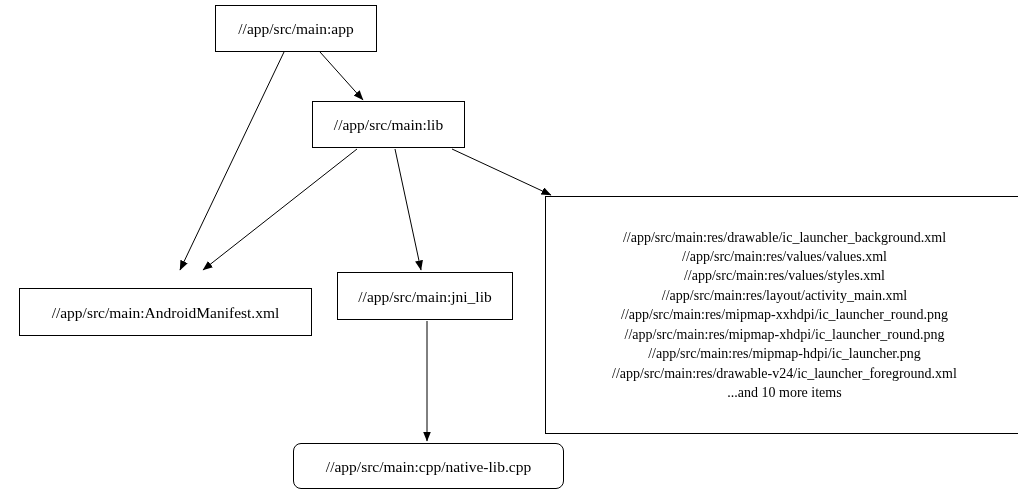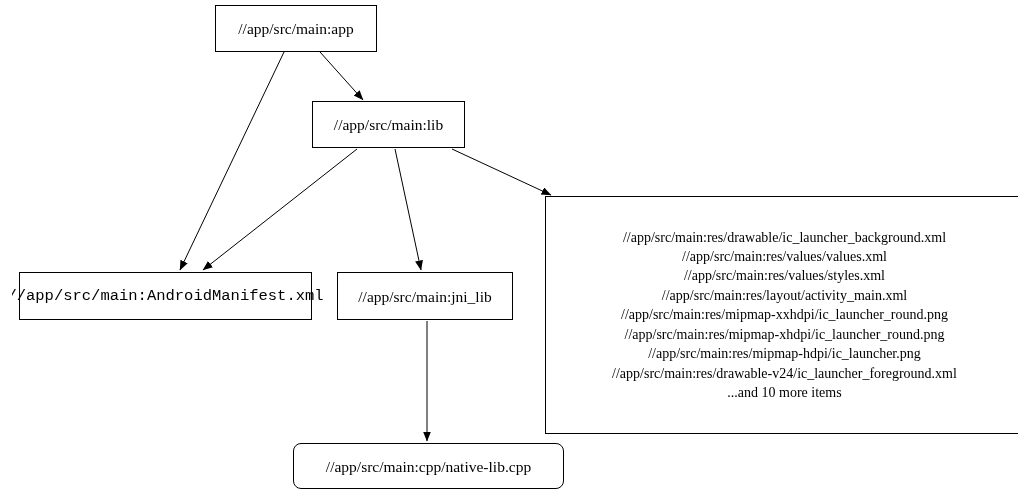--- a/index.html
+++ b/index.html
@@ -33,21 +33,21 @@
     display: flex;
     align-items: center;
     justify-content: center;
     text-align: center;
     font-size: 15.5px;
     line-height: 19px;
     white-space: nowrap;
   }
   .node-app      { left: 203px; top: 5px;   width: 162px; height: 47px; }
   .node-lib      { left: 300px; top: 101px; width: 153px; height: 47px; justify-content: center; }
-  .node-manifest { left: 7px;   top: 272px; width: 293px; height: 48px; font-family: Liberation Mono, monospace; }
+  .node-manifest { left: 7px;   top: 288px; width: 293px; height: 48px; }
   .node-jni      { left: 325px; top: 272px; width: 176px; height: 48px; }
   .node-native   { left: 281px; top: 443px; width: 271px; height: 46px; border-radius: 8px; }
   .node-res {
     left: 533px; top: 196px; width: 479px; height: 238px;
     flex-direction: column;
     justify-content: center;
     font-size: 14px;
     line-height: 19.4px;
   }
   .res-line { width: 100%; }

